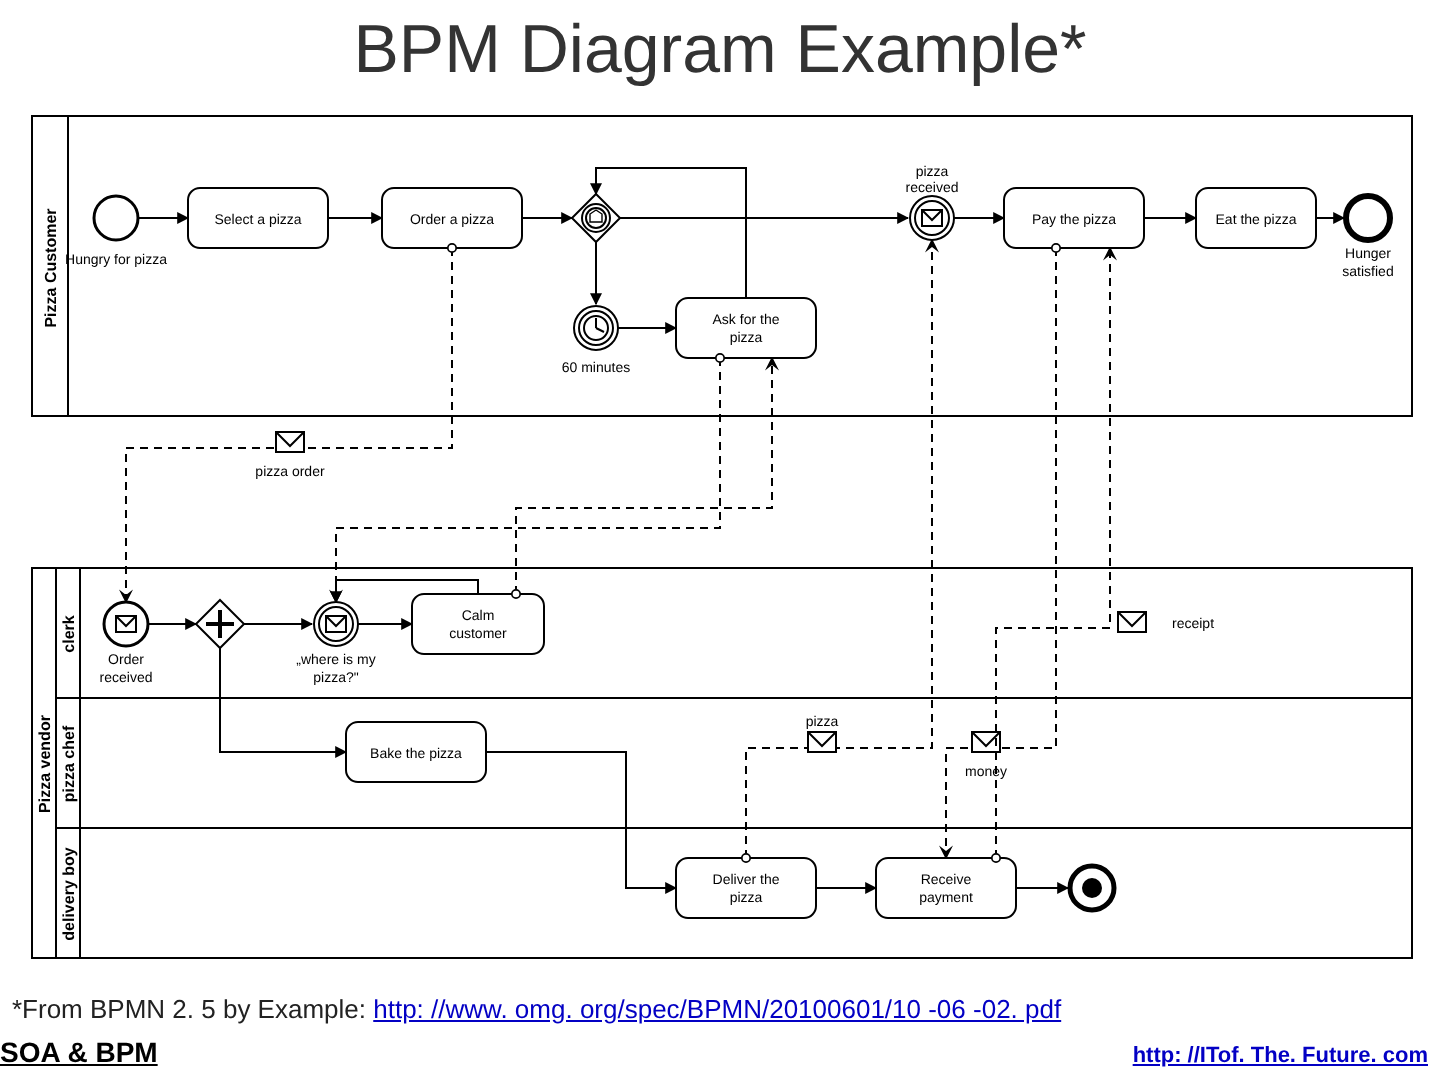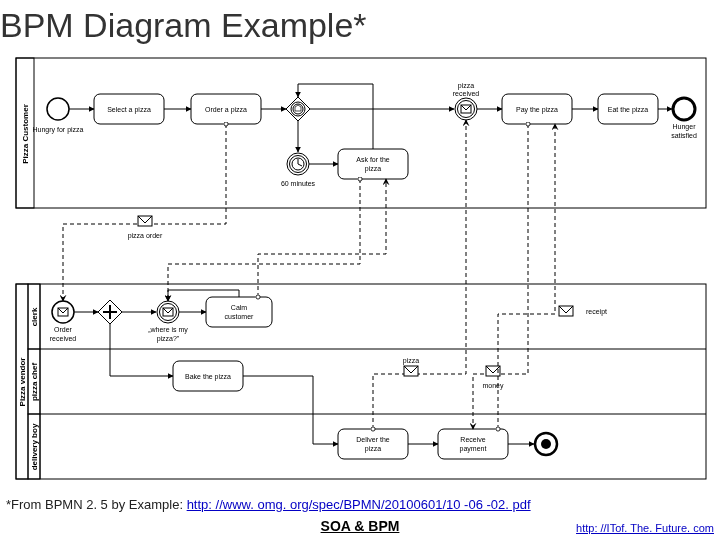--- a/index.html
+++ b/index.html
@@ -1,24 +1,24 @@
 <!DOCTYPE html>
 <html><head>
 <meta charset="utf-8">
 <style>
   html,body{margin:0;padding:0;width:720px;height:540px;background:#fff;font-family:Arial,Helvetica,sans-serif;overflow:hidden}
   .slide{position:relative;width:720px;height:540px}
-  .title{position:absolute;top:6px;left:0;right:0;font-size:34px;color:#333;font-weight:400}
+  .title{position:absolute;top:6px;left:0;right:0;text-align:center;font-size:34px;color:#333;font-weight:400}
   .canvas{position:absolute;left:8px;top:54px;width:704px;height:440px}
   .footer{position:absolute;left:6px;bottom:28px;font-size:13px;color:#222}
   .footer a{color:#0300c4;}
-  .centerlink{position:absolute;left:0;right:0;bottom:6px;text-align:center;font-size:14px;font-weight:700}
+  .centerlink{position:absolute;left:0;right:0;bottom:6px;font-size:14px;font-weight:700}
   .centerlink a{color:#000;text-decoration:underline}
   .cornerlink{position:absolute;right:6px;bottom:6px;font-size:11px}
-  .cornerlink a{color:#0300c4;text-decoration:underline;font-weight:400}
+  .cornerlink a{color:#0300c4;text-decoration:underline;font-weight:700}
   svg text{font-family:Arial,Helvetica,sans-serif}
   .lanelabel{font-size:8px;font-weight:700}
   .nodelabel{font-size:7px}
   .msglabel{font-size:7px}
 </style>
 </head>
 <body>
 
 <div class="slide">
   <div class="title">BPM Diagram Example*</div>

